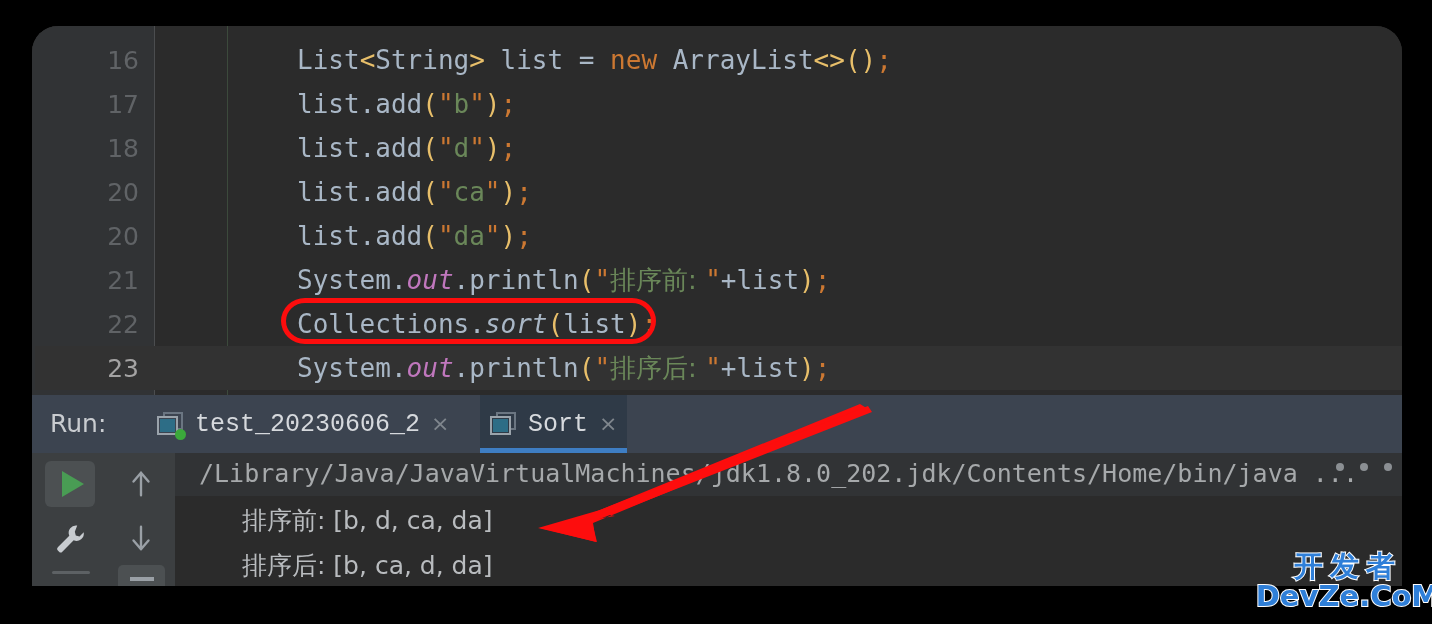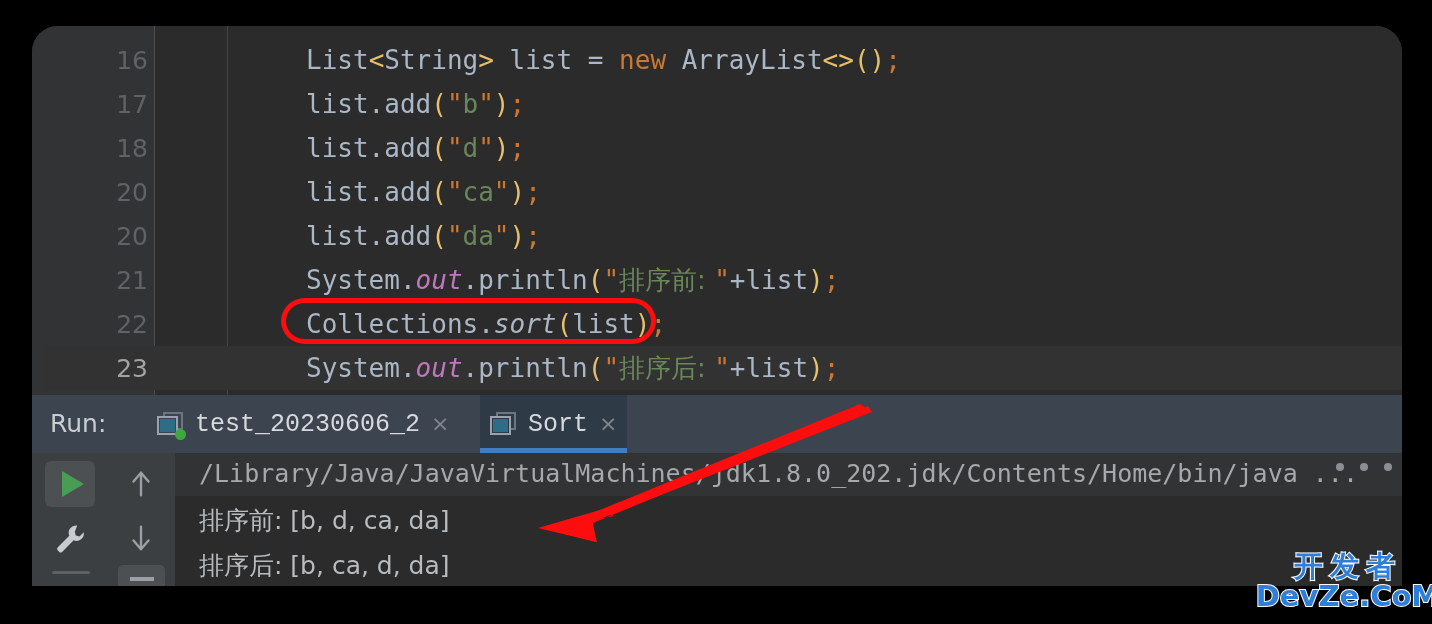--- a/index.html
+++ b/index.html
@@ -72,21 +72,21 @@
     position: absolute;
     left: 195px;
     top: 0;
     width: 1px;
     height: 369px;
     background: #3c4a3c;
   }
 
   .code-lines {
     position: absolute;
-    left: 12px;
+    left: 3px;
     top: 0;
     width: 1370px;
     height: 260px;
   }
 
   .line {
     position: absolute;
     left: 0;
     width: 1370px;
     height: 44px;
@@ -331,21 +331,21 @@
     position: absolute;
     left: 24px;
     font-size: 25px;
     color: #b9bcbf;
     white-space: pre;
     font-family: "DejaVu Sans Mono", monospace;
   }
   .console-line.path { top: 6px; color: #a6a9ab; }
   .console-line.l1   { top: 51px; }
   .console-line.l2   { top: 96px; }
-  .cjk-out { font-family: "DejaVu Sans", sans-serif; }
+  .cjk-out { font-family: "DejaVu Sans", sans-serif; margin-left: 43px; }
 
   .console-row-hl {
     position: absolute;
     left: 0; top: 0;
     width: 1227px; height: 43px;
     background: #313335;
   }
 
   .console-dots {
     position: absolute;

